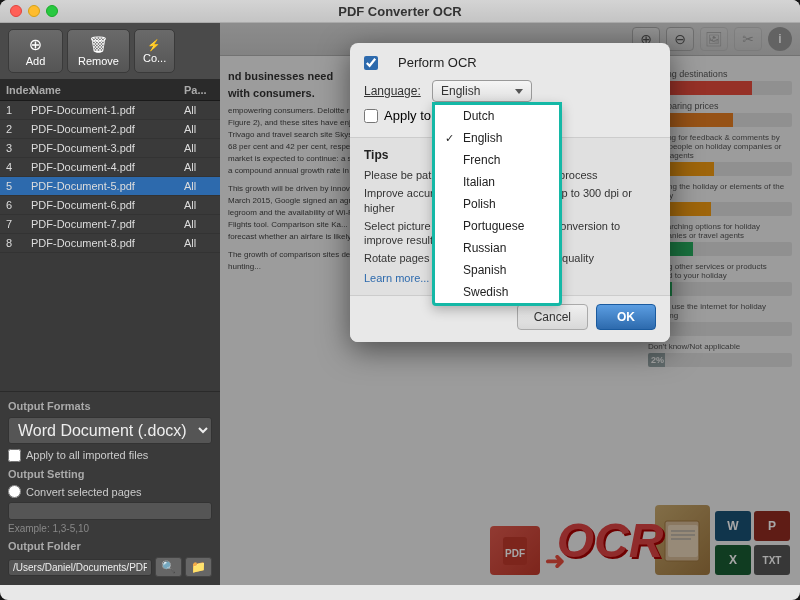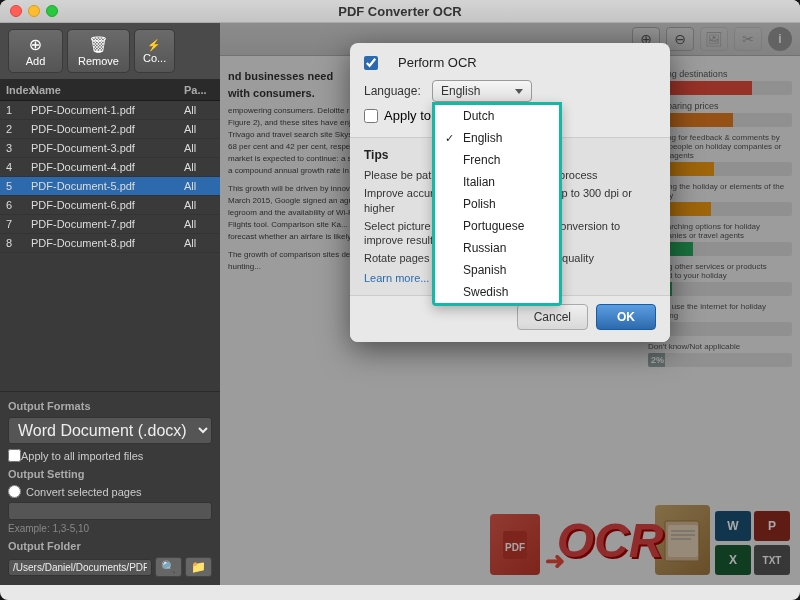--- a/index.html
+++ b/index.html
@@ -153,21 +153,21 @@
       background: #555;
       border: 1px solid #333;
       border-radius: 3px;
       color: #eee;
       padding: 3px 5px;
       font-size: 16px;
       margin-bottom: 5px;
     }
     .checkbox-row {
       display: flex;
-      align-items: center;
+      gap: 5px;
       margin-bottom: 6px;
       font-size: 11px;
       color: #ccc;
     }
     .radio-group { margin-bottom: 4px; }
     .radio-row {
       display: flex;
       align-items: center;
       gap: 5px;
       margin-bottom: 3px;
@@ -335,20 +335,21 @@
     .ocr-language-row {
       display: flex;
       align-items: center;
       gap: 8px;
       margin-bottom: 6px;
     }
     .ocr-lang-label {
       font-size: 12px;
       color: #333;
       min-width: 60px;
+      text-decoration: underline;
     }
 
     
     .dropdown-container {
       position: relative;
     }
     .lang-dropdown-btn {
       display: flex;
       align-items: center;
       background: linear-gradient(to bottom, #f5f5f5, #e0e0e0);
@@ -480,21 +481,21 @@
       justify-content: flex-end;
       padding: 0 10px 10px 0;
     }
     .doc-icons {
       display: flex;
       gap: 5px;
       align-items: flex-end;
     }
     .doc-icon {
       width: 50px;
-      height: 61px;
+      height: 49px;
       border-radius: 4px;
       display: flex;
       flex-direction: column;
       align-items: center;
       justify-content: center;
       font-size: 18px;
       color: white;
       font-weight: bold;
     }
     .doc-icon-pdf { background: linear-gradient(135deg, #e05a4e, #c0392b); }

